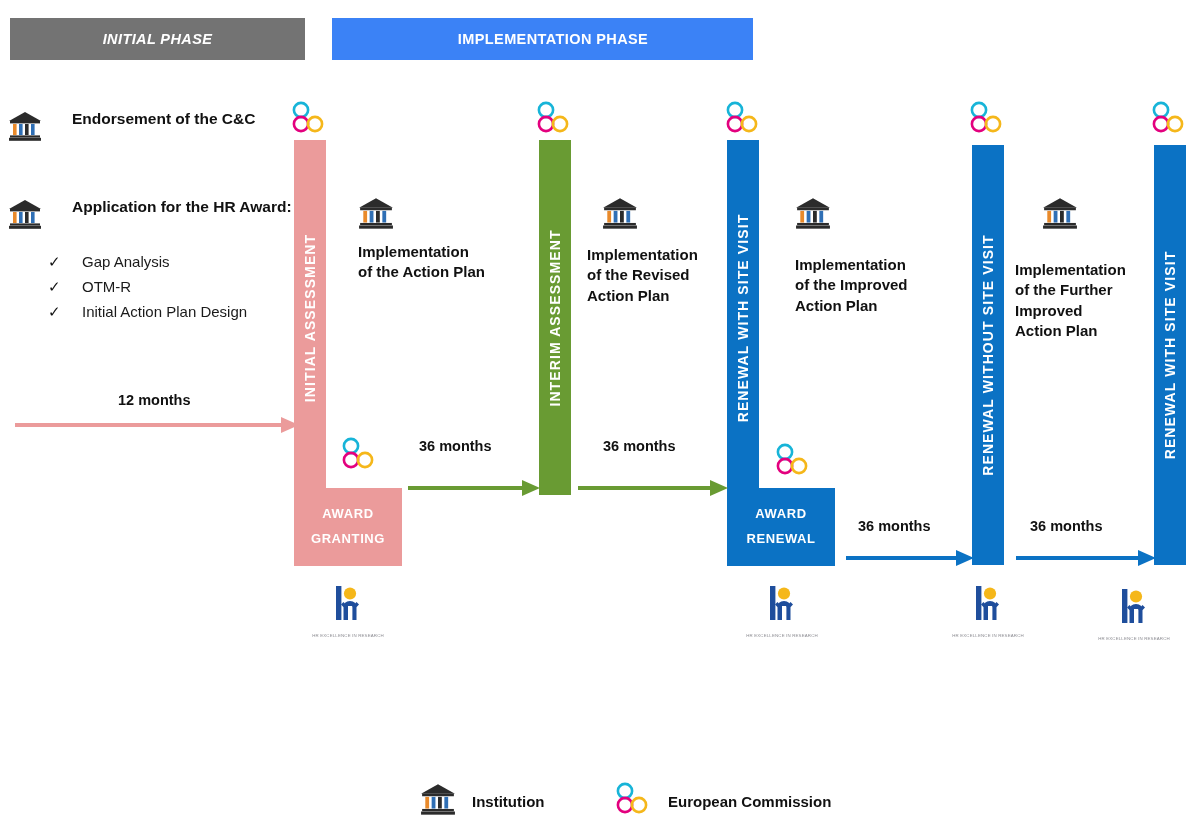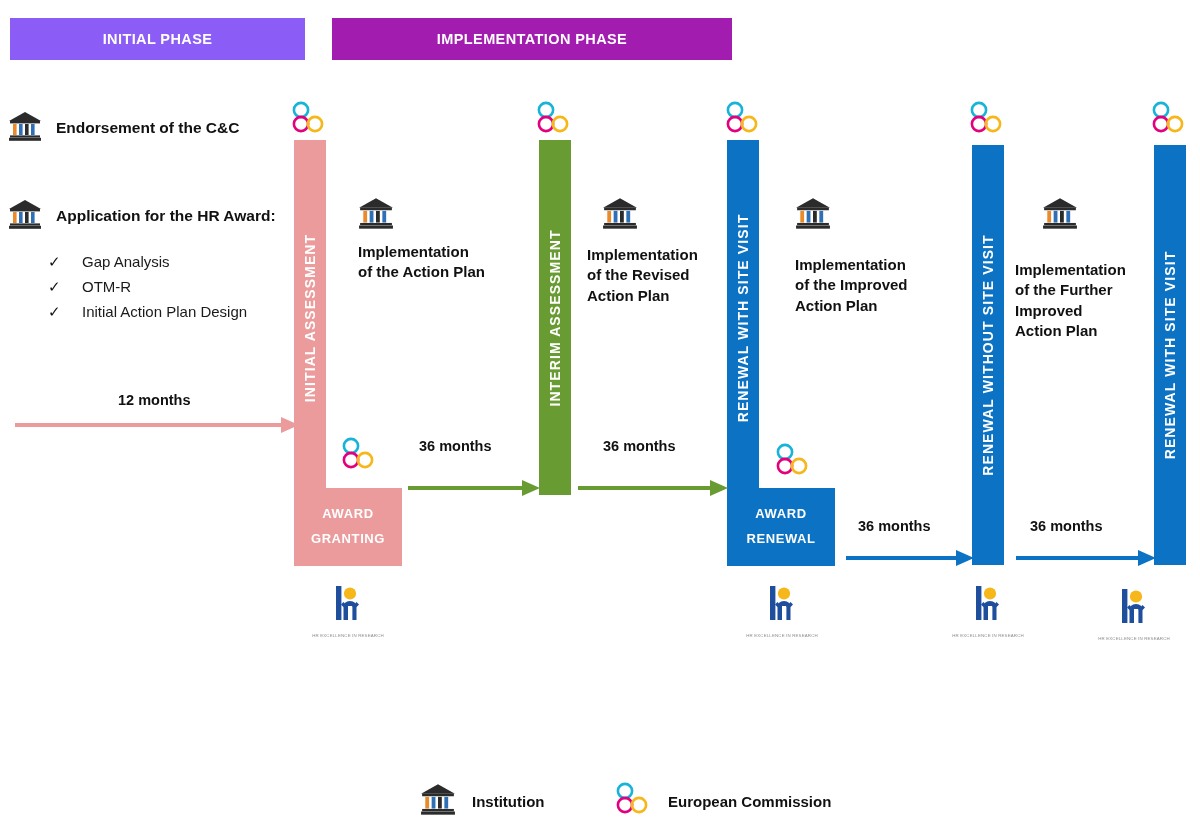--- a/index.html
+++ b/index.html
@@ -9,26 +9,26 @@
     overflow:hidden;position:relative;
   }
   #stage{position:absolute;left:0;top:0;width:1200px;height:835px;}
   .abs{position:absolute;}
 
   
   .phase-banner{
     height:42px;display:flex;align-items:center;justify-content:center;
     color:#ffffff;font-weight:bold;font-size:14.5px;letter-spacing:.4px;
   }
-  .phase-initial{background:#8b5cf6;}
-  .phase-impl{background:#a21caf;}
+  .phase-initial{background:#737373;font-style:italic;}
+  .phase-impl{background:#3b82f6;padding-left:21px;}
   .phase-award{background:#0b72c4;}
 
   
-  .row-ico-text{display:flex;align-items:center;}
+  .row-ico-text{display:flex;gap:16px;}
   .head-text{font-size:15.5px;font-weight:bold;color:#111;margin-left:14px;}
   .check-list{margin:0;padding:0;list-style:none;}
   .check-list li{
     display:flex;align-items:flex-start;font-size:15px;color:#1a1a1a;
     margin-bottom:7px;font-weight:normal;
   }
   .check-mark{width:34px;flex:0 0 34px;text-align:left;font-size:15px;color:#111;}
 
   
   .vbar{position:absolute;}

